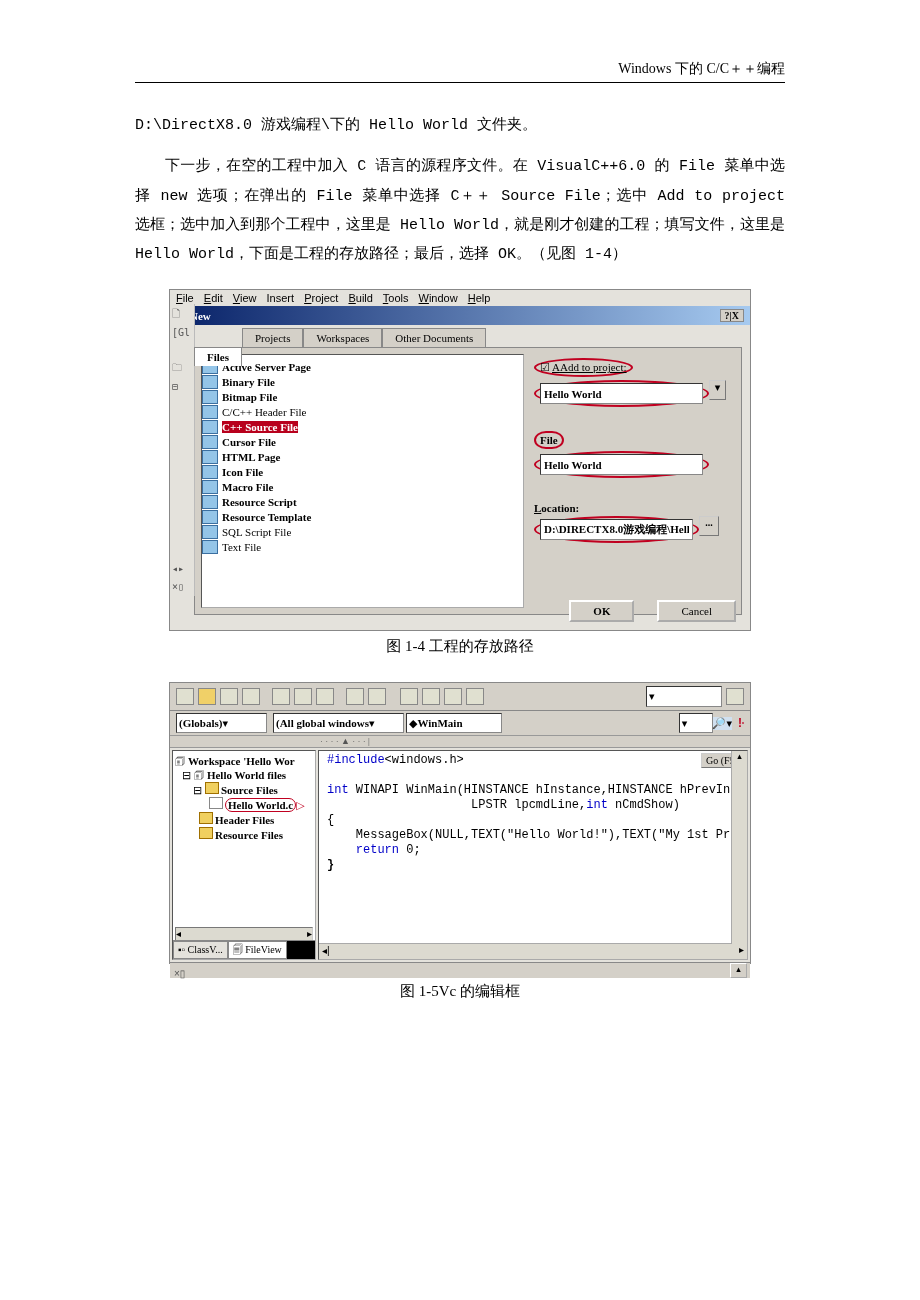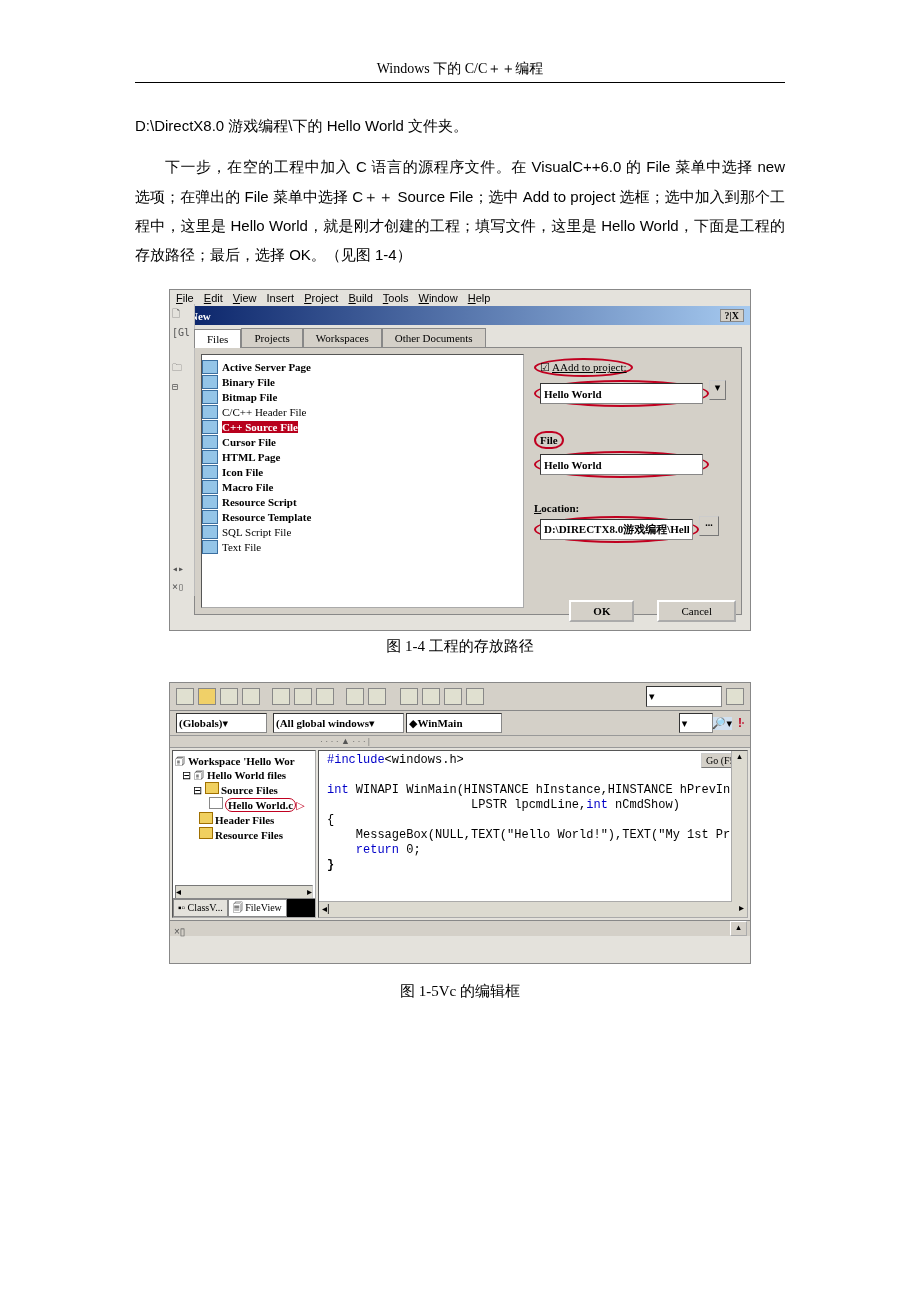--- a/index.html
+++ b/index.html
@@ -1,32 +1,32 @@
 <!DOCTYPE html>
 <html><head>
 <meta charset="utf-8">
 <style>
   body{margin:0;background:#fff;font-family:"SimSun","宋体",serif}
   .page{width:920px;margin:0 auto;padding:60px 0 40px}
   .sheet{width:650px;margin:0 auto}
-  .header{text-align:center;font-size:14px;border-bottom:1.5px solid #000;padding-bottom:4px;margin-bottom:28px;font-family:"SimSun",serif}
-  .para{font-size:15px;line-height:1.95;text-align:justify;margin:12px 0 10px;font-family:Liberation Sans, sans-serif}
+  .header{text-align:right;font-size:14px;border-bottom:1.5px solid #000;padding-bottom:4px;margin-bottom:28px;font-family:"SimSun",serif}
+  .para{font-size:15px;line-height:1.95;text-align:justify;margin:12px 0 10px;font-family:Liberation Mono, monospace}
   .indent{text-indent:2em}
   .caption{text-align:center;font-size:15px;margin:6px 0 26px;font-family:"SimSun",serif}
 
   .shot{border:1px solid #888;background:#e4e2dc;margin:20px auto 0;position:relative}
   .shot1{width:580px;height:340px}
   .menubar{background:#e4e2dc;font:11px Tahoma,Arial;padding:2px 6px;color:#000}
   .menubar span{margin-right:7px}
   .menubar u{text-decoration:underline}
   .dlg-title{background:linear-gradient(90deg,#0a246a,#a6caf0);color:#fff;font:bold 11px Tahoma;padding:3px 6px;margin:0 0 0 14px;display:flex;justify-content:space-between;align-items:center}
   .dlg-title .xbtn{background:#d4d0c8;color:#000;font:bold 10px Tahoma;border:1px solid #888;padding:0 4px}
   .tabs{margin:3px 0 0 24px;display:flex;font:11px Tahoma}
   .tabs .tab{border:1px solid #888;border-bottom:none;background:#d4d0c8;padding:3px 12px;margin-right:0}
-  .tabs .sel{background:#fff;font-weight:normal;position:relative;top:1px}
+  .tabs .sel{background:#fff;font-weight:bold;position:relative;top:19px}
   .dlg-body{margin:0 8px 8px 24px;background:#d4d0c8;border:1px solid #888;height:266px;display:flex}
   .filelist{flex:1;background:#fff;margin:6px;border:1px inset #aaa;padding:4px 0;font:11px Tahoma}
   .filelist div{display:flex;align-items:center;height:15px}
   .filelist .ico{width:14px;height:12px;display:inline-block;margin-right:4px;background:#94c5e8;border:1px solid #3b6fa0}
   .filelist .sel-item{background:#b8001c;color:#fff;display:inline-block;padding:0}
   .right-pane{width:195px;padding:10px 12px 0 4px;font:11px Tahoma}
   .right-pane .chk{display:flex;align-items:center;margin-bottom:3px}
   .right-pane input[type=text]{width:155px;border:1px inset #888;background:#fff;font:11px Tahoma;padding:2px 3px;height:15px}
   .right-pane .label{margin:24px 0 2px}
   .circ{border:2px solid #c00020;border-radius:50%/50%;padding:1px 4px;display:inline-block}
@@ -34,21 +34,21 @@
   .btn{background:#d4d0c8;border:2px outset #fff;font:11px Tahoma;padding:3px 22px}
   .left-gutter{position:absolute;left:0;top:14px;width:24px;bottom:34px;background:#e4e2dc;border-right:1px solid #bbb}
   .left-gutter .g{font:10px monospace;color:#555;padding:2px}
 
   .shot2{width:580px;height:280px}
   .tb2{background:#d4d0c8;border-bottom:1px solid #888;padding:3px 6px;font:11px Tahoma;display:flex;align-items:center;gap:4px}
   .tb2 .ico2{width:16px;height:15px;border:1px solid #888;background:#e0e0d0;display:inline-block}
   .tb2 select,.tb2 .combo{font:11px Tahoma;border:1px inset #888;background:#fff;padding:1px 2px;height:17px}
   .row2{display:flex;align-items:center;padding:2px 6px;background:#d4d0c8;border-bottom:1px solid #999;font:11px Tahoma}
   .combo{display:inline-flex;align-items:center;background:#fff;border:1px inset #888;padding:0 2px;height:18px}
-  .ide-body{display:flex;height:172px}
+  .ide-body{display:flex;height:214px}
   .tree-pane{width:138px;background:#fff;border:1px inset #aaa;margin:2px;font:11px Tahoma;padding:3px 2px;overflow:hidden;position:relative}
   .tree-pane div{white-space:nowrap;line-height:14px}
   .tree-pane .fld{width:12px;height:10px;display:inline-block;background:#f0d060;border:1px solid #a07000;margin-right:2px}
   .tree-pane .file{width:12px;height:10px;display:inline-block;background:#fff;border:1px solid #888;margin-right:2px}
   .tree-pane .sel2{border:1.5px solid #c00020;border-radius:7px/50%;padding:0 2px;font-weight:bold}
   .tree-tabs{display:flex;border-top:1px solid #888;background:#000000;font:10px Tahoma;position:absolute;bottom:0;left:0;right:0}
   .tree-tabs div{border:1px solid #888;padding:1px 4px;background:#e4e2dc}
   .code-pane{flex:1;background:#fff;border:1px inset #aaa;margin:2px 2px 2px 0;font:12px "Courier New",monospace;padding:2px 8px;position:relative;white-space:pre;overflow:hidden;line-height:15px}
   .kw{color:#0000c8}
   .go-btn{position:absolute;top:2px;right:4px;border:1px outset #ccc;background:#d4d0c8;font:10px Tahoma;padding:1px 4px}

